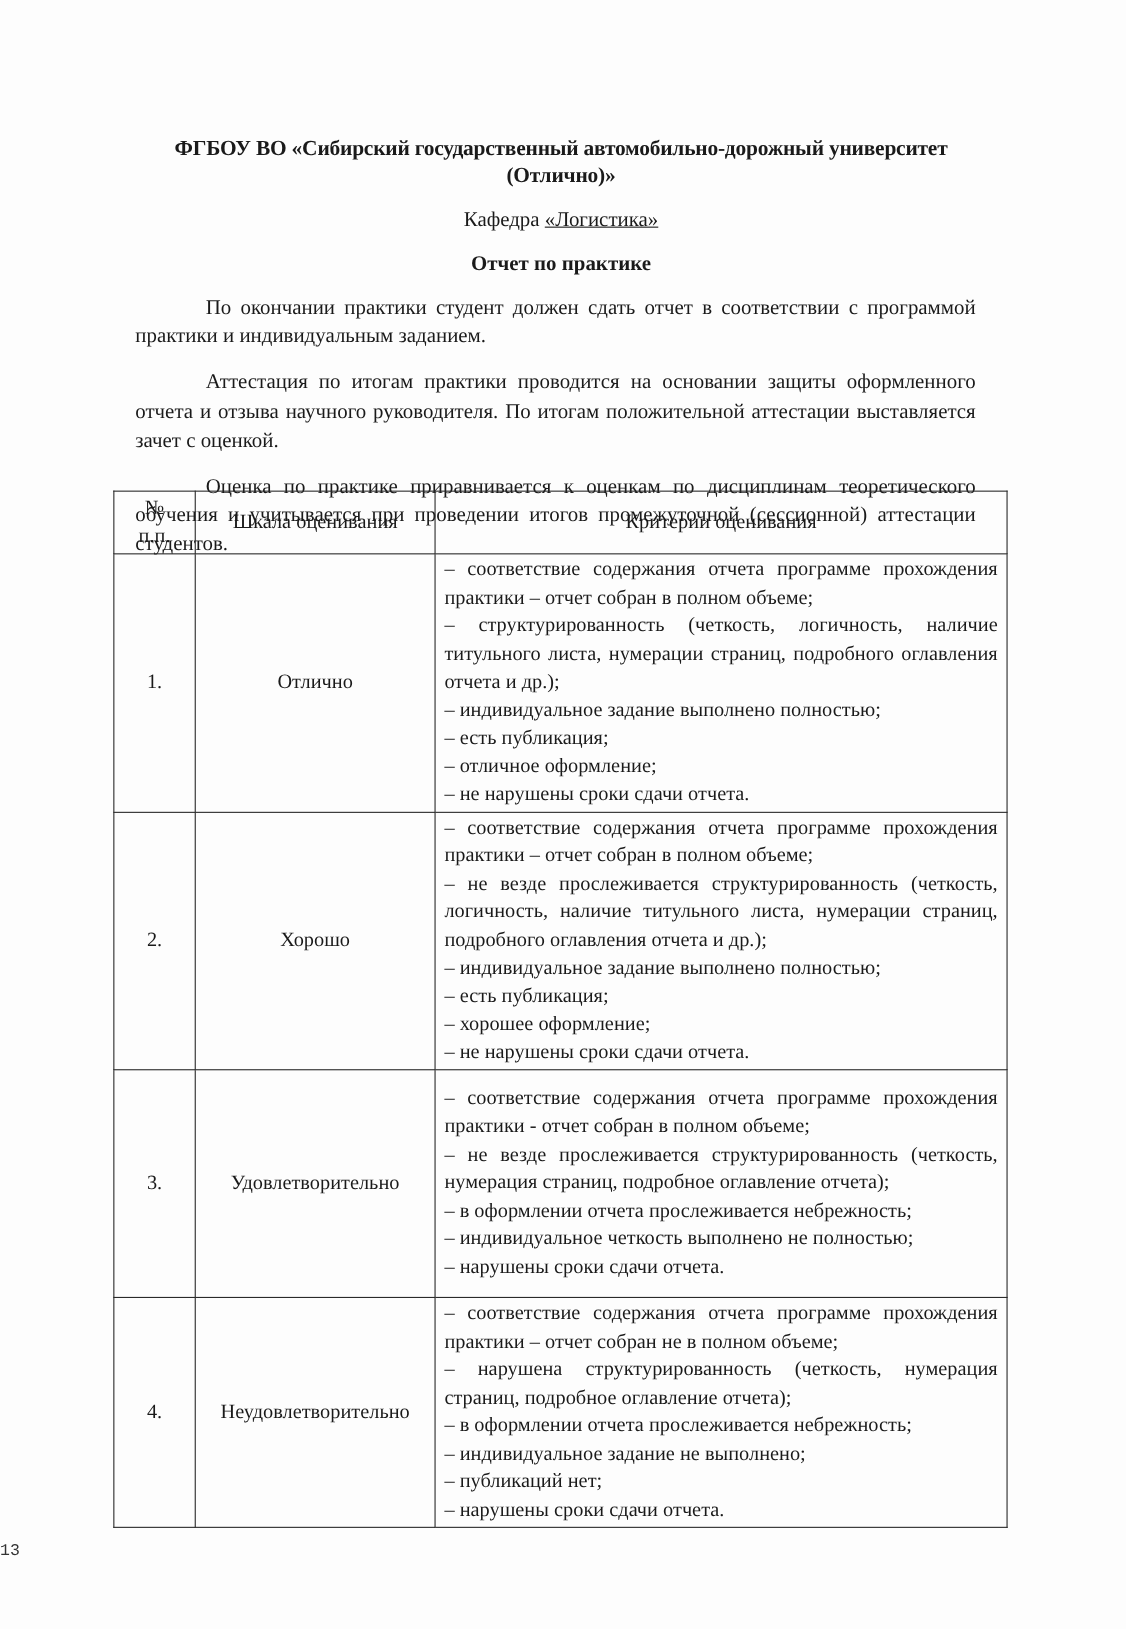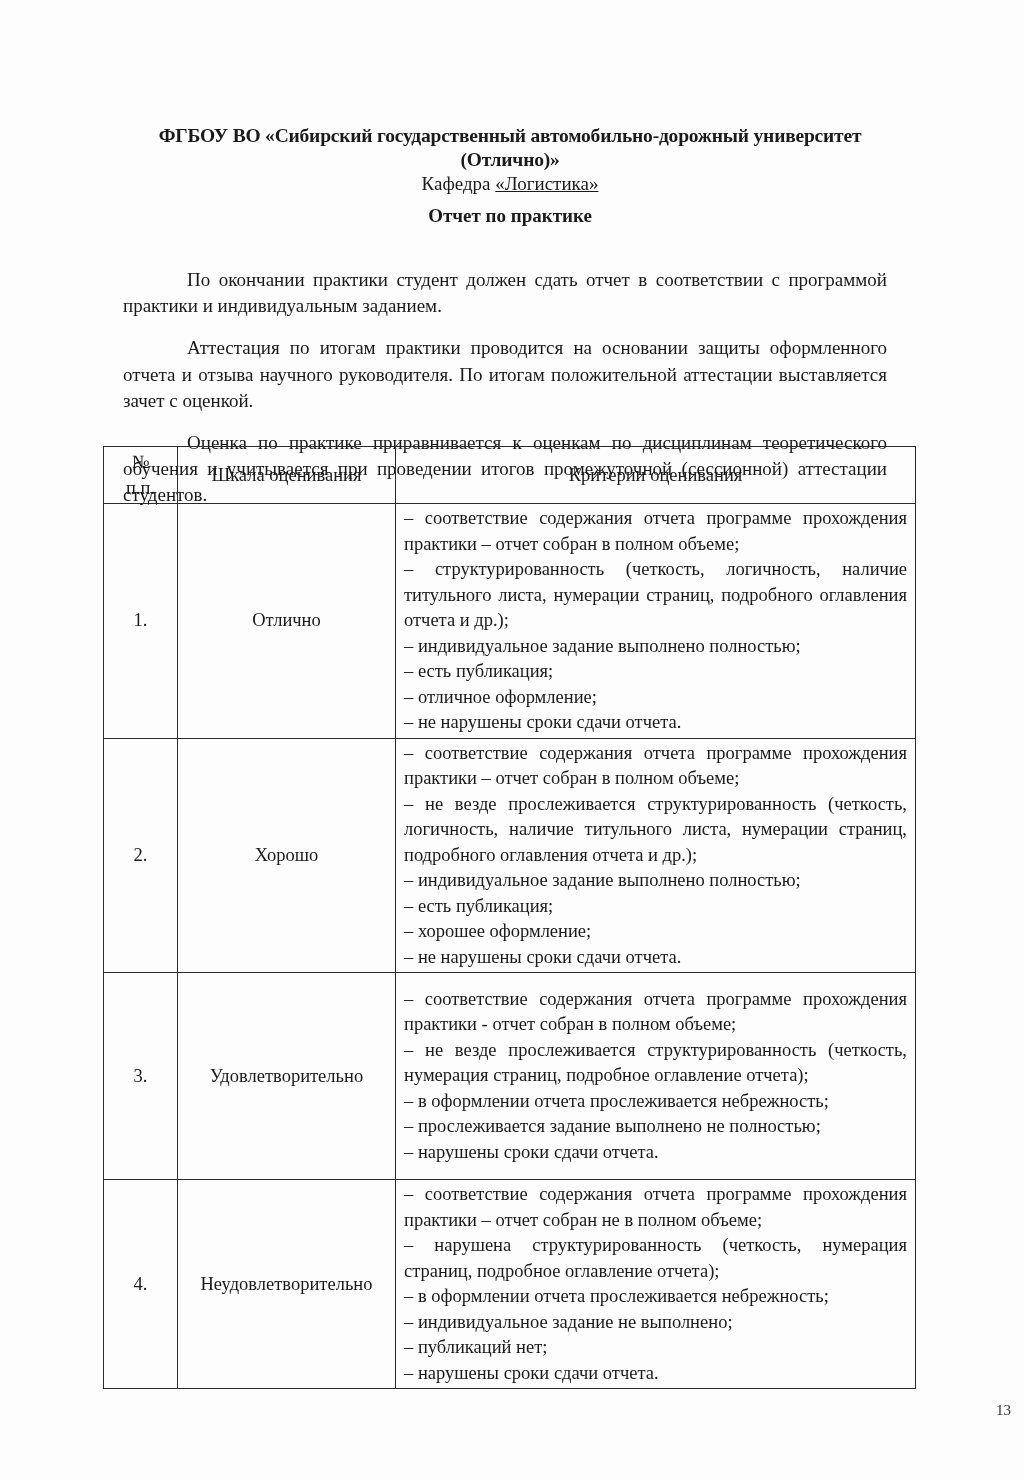--- a/index.html
+++ b/index.html
@@ -32,21 +32,21 @@
     .org-title {
       font-weight: bold;
       font-size: 19.5px;
       line-height: 24px;
       letter-spacing: -0.2px;
       margin: 0;
     }
     .dept-line {
       font-size: 19px;
       line-height: 24px;
-      margin: 0;
+      margin: 16px;
     }
     .dept-line .underlined {
       text-decoration: underline;
     }
     .section-title {
       font-weight: bold;
       font-size: 19px;
       line-height: 24px;
       margin: 8px 0 0 0;
     }
@@ -98,22 +98,22 @@
     tr.row-1 td { height: 226px; }
     tr.row-2 td { height: 228px; }
     tr.row-3 td { height: 202px; }
     tr.row-4 td { height: 195px; }
     tr.head-row th { height: 50px; }
     .page-number {
       position: absolute;
       left: 0;
       width: 1011px;
       top: 1402px;
-      text-align: right;
-      font-family: Liberation Serif, serif;
+      text-align: left;
+      font-family: Liberation Mono, monospace;
       font-size: 15px;
       color: #333;
     }
   </style>
 </head>
 <body>
 
 <div class="page">
 
   <div class="header-block">
@@ -175,21 +175,21 @@
       </td>
     </tr>
 
     <tr class="row-3">
       <td class="num">3.</td>
       <td class="scale">Удовлетворительно</td>
       <td class="criteria">
         <div>– соответствие содержания отчета программе прохождения практики - отчет собран в полном объеме;</div>
         <div>– не везде прослеживается структурированность (четкость, нумерация страниц, подробное оглавление отчета);</div>
         <div>– в оформлении отчета прослеживается небрежность;</div>
-        <div>– прослеживается задание выполнено не полностью;</div>
+        <div>– индивидуальное четкость выполнено не полностью;</div>
         <div>– нарушены сроки сдачи отчета.</div>
       </td>
     </tr>
 
     <tr class="row-4">
       <td class="num">4.</td>
       <td class="scale">Неудовлетворительно</td>
       <td class="criteria">
         <div>– соответствие содержания отчета программе прохождения практики – отчет собран не в полном объеме;</div>
         <div>– нарушена структурированность (четкость, нумерация страниц, подробное оглавление отчета);</div>

